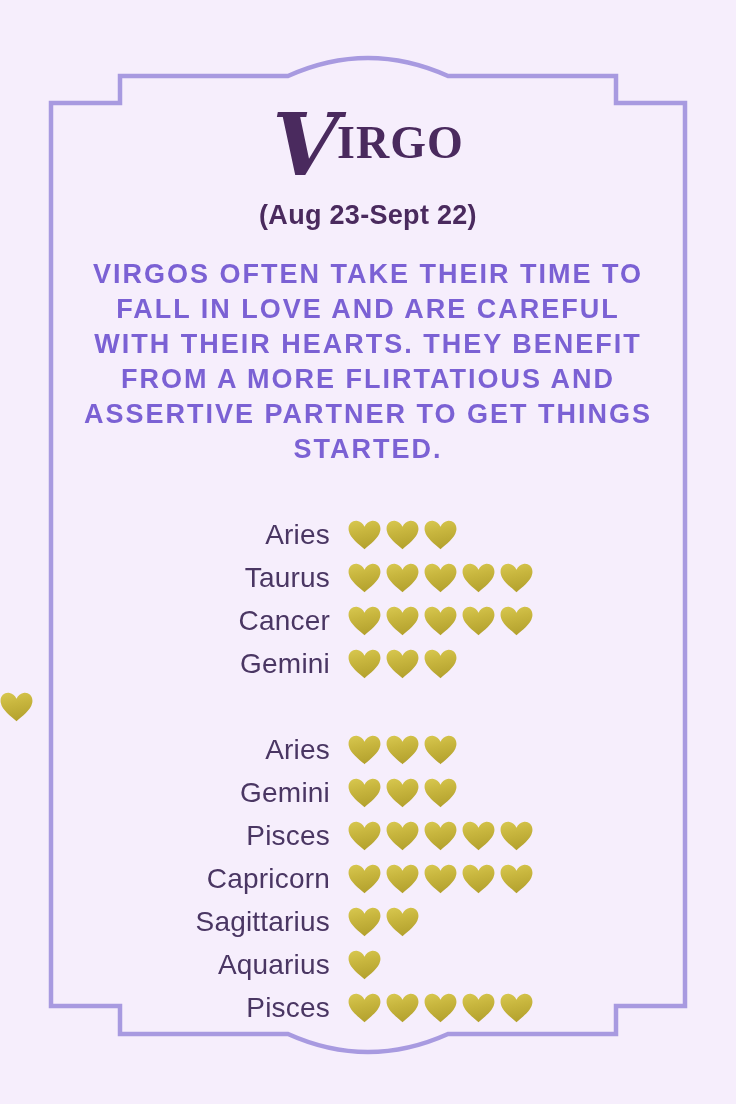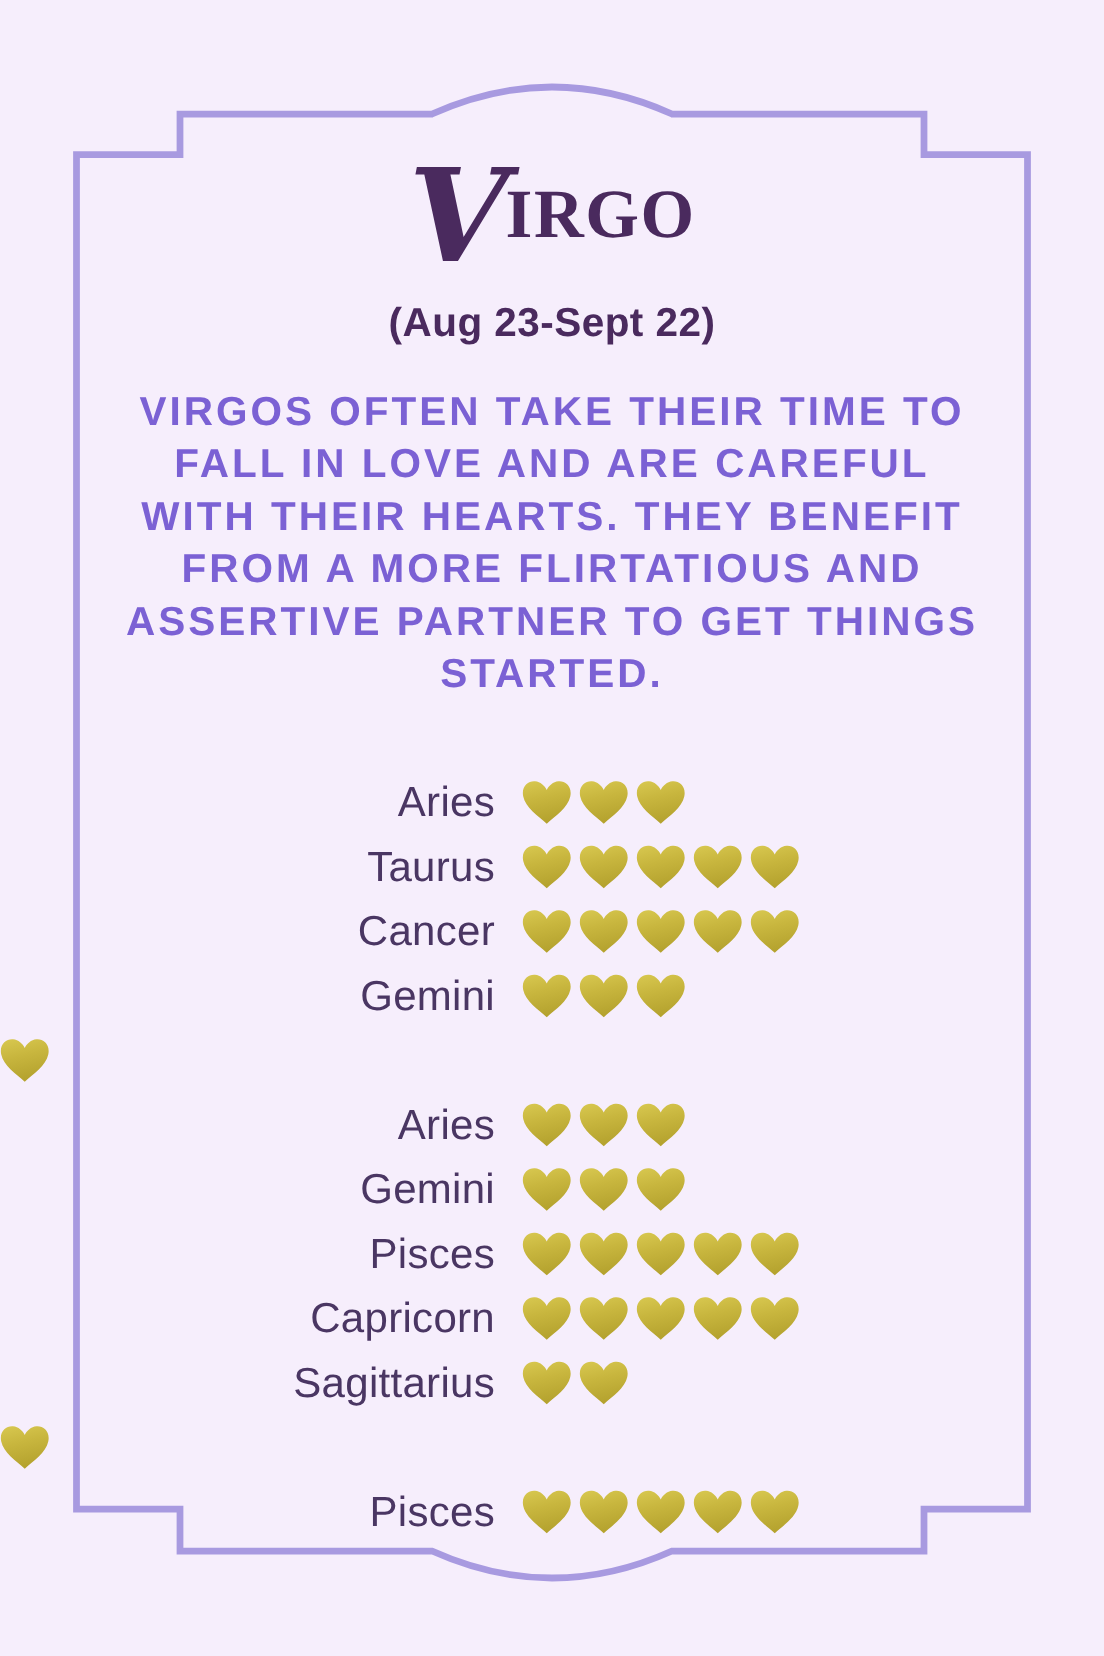--- a/index.html
+++ b/index.html
@@ -316,20 +316,21 @@
           <div class="hearts">
             <svg class="heart" viewBox="0 0 32 29">
               <path d="M16 28.2 C 10.6 23.4 2.2 17.6 0.8 10.6 C -0.6 4.2 4.0 0.4 8.4 0.8 C 12.0 1.1 14.6 3.6 16 6.4 C 17.4 3.6 20.0 1.1 23.6 0.8 C 28.0 0.4 32.6 4.2 31.2 10.6 C 29.8 17.6 21.4 23.4 16 28.2 Z" fill="url(#heartGrad)"></path>
             </svg>
             <svg class="heart" viewBox="0 0 32 29">
               <path d="M16 28.2 C 10.6 23.4 2.2 17.6 0.8 10.6 C -0.6 4.2 4.0 0.4 8.4 0.8 C 12.0 1.1 14.6 3.6 16 6.4 C 17.4 3.6 20.0 1.1 23.6 0.8 C 28.0 0.4 32.6 4.2 31.2 10.6 C 29.8 17.6 21.4 23.4 16 28.2 Z" fill="url(#heartGrad)"></path>
             </svg>
           </div>
         </div>
         <div class="compat-row">
+          <div class="sign-name">Aquarius</div>
           <div class="hearts">
             <svg class="heart" viewBox="0 0 32 29">
               <path d="M16 28.2 C 10.6 23.4 2.2 17.6 0.8 10.6 C -0.6 4.2 4.0 0.4 8.4 0.8 C 12.0 1.1 14.6 3.6 16 6.4 C 17.4 3.6 20.0 1.1 23.6 0.8 C 28.0 0.4 32.6 4.2 31.2 10.6 C 29.8 17.6 21.4 23.4 16 28.2 Z" fill="url(#heartGrad)"></path>
             </svg>
           </div>
         </div>
         <div class="compat-row">
           <div class="sign-name">Pisces</div>
           <div class="hearts">
             <svg class="heart" viewBox="0 0 32 29">

